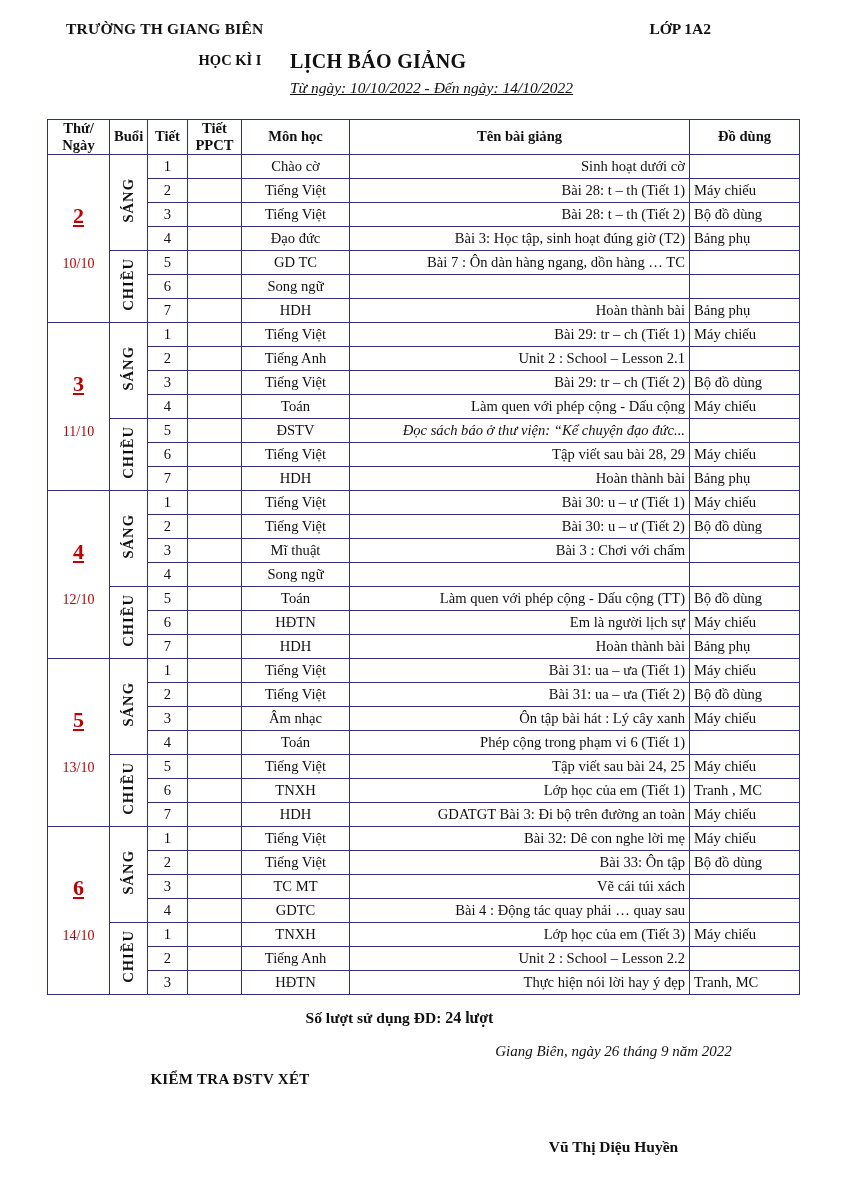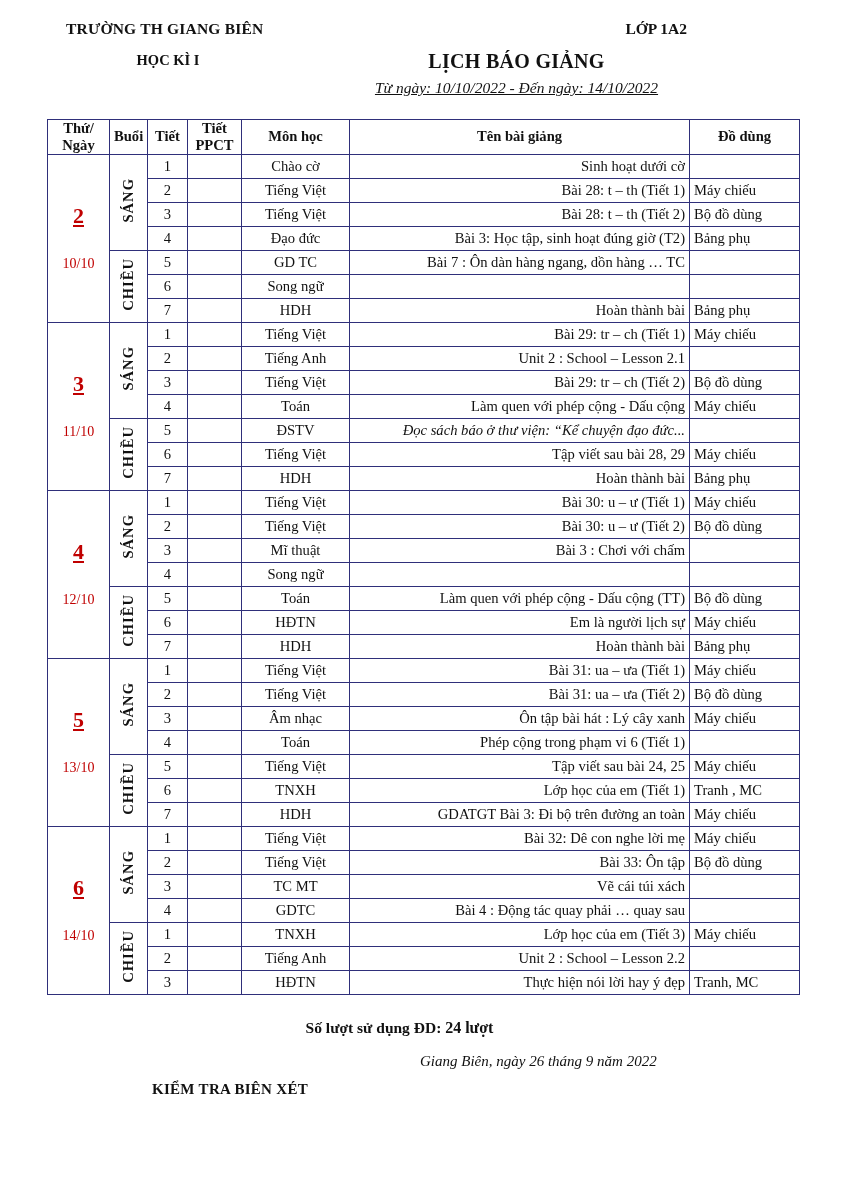--- a/index.html
+++ b/index.html
@@ -32,59 +32,58 @@
   .school {
     font-weight: bold;
     font-size: 15.5px;
     letter-spacing: 0.2px;
     white-space: nowrap;
   }
   .class {
     font-weight: bold;
     font-size: 15.5px;
     margin-left: auto;
-    margin-right: 118px;
+    margin-right: 94px;
     white-space: nowrap;
     text-align: right;
   }
 
   .hdr-row2 {
     display: flex;
     align-items: flex-start;
-    padding: 12px 42px 0 40px;
+    padding: 12px 42px 0 102px;
   }
   .left-block {
     text-align: center;
     font-weight: bold;
     font-size: 14.5px;
     line-height: 1.45;
     width: 200px;
     margin-left: 28px;
   }
   .center-block {
     flex: 1;
-    text-align: center;
     margin-left: -40px;
   }
   .main-title {
     font-weight: bold;
     font-size: 20px;
     letter-spacing: 0.3px;
   }
   .date-range {
     font-style: italic;
     font-size: 15.5px;
     margin-top: 6px;
     text-decoration: underline;
   }
 
   
   table.schedule {
     border-collapse: collapse;
-    margin: 22px auto 10px auto;
+    margin: 22px auto 0 auto;
     width: 752px;
     table-layout: fixed;
     border-radius: 17px;
   }
   table.schedule td, table.schedule th {
     border: 1px solid #2f2f7a;
     padding: 0 4px;
     font-size: 14.6px;
     height: 23px;
     vertical-align: middle;
@@ -160,20 +159,21 @@
   .foot-left {
     font-weight: bold;
     font-size: 15px;
     width: 380px;
     text-align: center;
     padding-top: 28px;
     letter-spacing: 0.3px;
   }
   .foot-right {
     flex: 1;
+    text-align: center;
   }
   .place-date {
     font-style: italic;
     font-size: 15px;
   }
   .role {
     font-weight: bold;
     font-size: 16px;
     margin-top: 4px;
     letter-spacing: 0.3px;
@@ -503,19 +503,20 @@
         </tr>
       </tbody>
   </table>
 
   <div class="usage">
     <span>Số lượt sử dụng ĐD:</span>
     <span class="count">24 lượt</span>
   </div>
 
   <div class="foot">
-    <div class="foot-left">KIỂM TRA BIÊN XÉT</div>
+    <div class="foot-left">KIỂM TRA ĐSTV XÉT</div>
     <div class="foot-right">
       <div class="place-date">Giang Biên, ngày  26  tháng 9  năm 2022</div>
+      <div class="signer">Vũ Thị Diệu Huyền</div>
     </div>
   </div>
 
 </div>
 
 </body></html>

